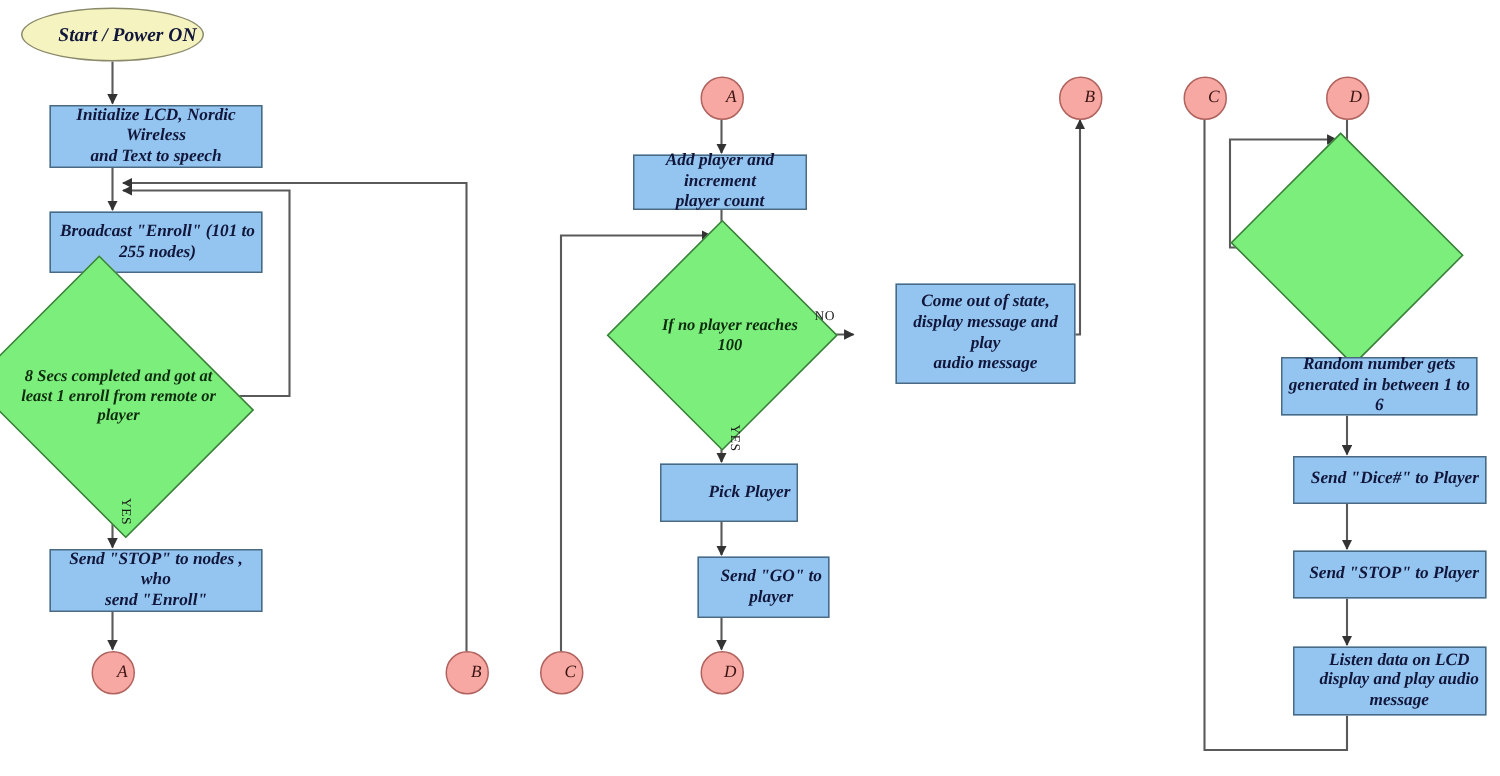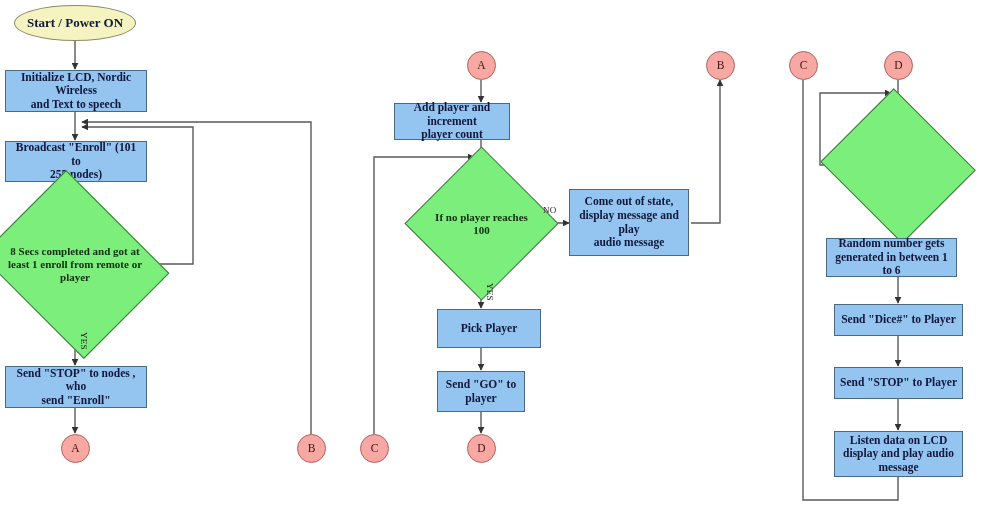--- a/index.html
+++ b/index.html
@@ -23,37 +23,39 @@
     left: 0;
     top: 0;
     width: 1000px;
     height: 517px;
   }
   .node {
     position: absolute;
     box-sizing: border-box;
     display: flex;
     align-items: center;
-    justify-content: center;
+    justify-content: flex-end;
     text-align: center;
     color: #11163a;
     font-weight: bold;
     line-height: 1.18;
     z-index: 3;
+    font-style: italic;
   }
   .node .txt {
     display: block;
     padding: 0 4px;
     white-space: pre-line;
   }
   
   .proc {
     background: #93c5f0;
     border: 1px solid #4a6a84;
     font-size: 11.5px;
+    margin-left: 28px;
   }
   
   .term {
     background: #f5f3c0;
     border: 1px solid #8a8a6a;
     border-radius: 50%;
     font-size: 13px;
   }
   
   .conn {
@@ -222,21 +224,21 @@
   <div class="node proc" style="left:569px; top:189px; width:120px; height:67px;">
     <span class="txt">Come out of state,
 display message and play
 audio message</span>
   </div>
 
   <div class="node conn" style="left:706px; top:51px; width:29px; height:29px;">
     <span class="txt">B</span>
   </div>
 
-  <div class="node proc" style="left:437px; top:309px; width:104px; height:39px;">
+  <div class="node proc" style="left:412px; top:309px; width:92px; height:39px;">
     <span class="txt">Pick  Player</span>
   </div>
 
   <div class="node proc" style="left:437px; top:371px; width:88px; height:41px;">
     <span class="txt">Send "GO" to
 player</span>
   </div>
 
   <div class="node conn" style="left:467px; top:434px; width:29px; height:29px;">
     <span class="txt">D</span>

